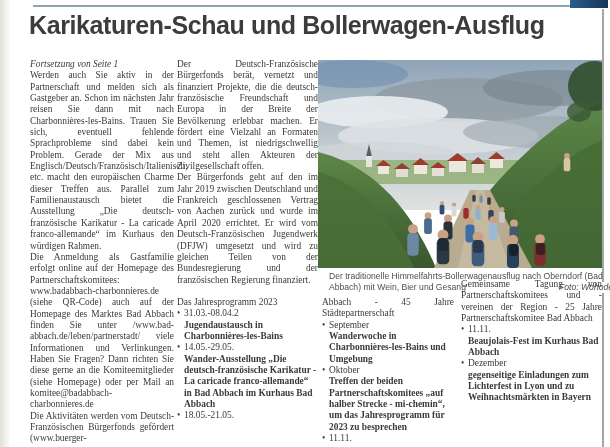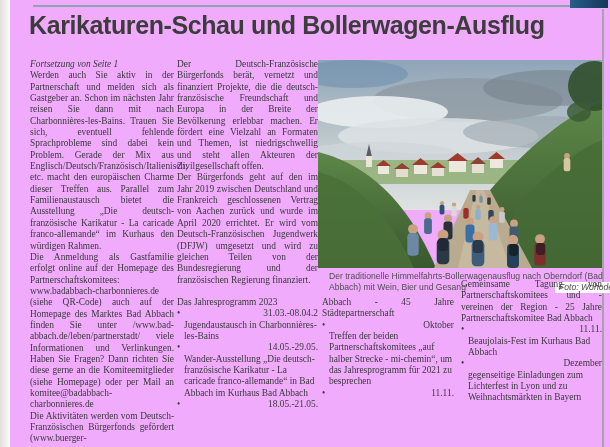--- a/index.html
+++ b/index.html
@@ -1,39 +1,39 @@
 <!DOCTYPE html>
 <html><head>
 <meta charset="utf-8">
 <style>
   html,body{margin:0;padding:0;background:#e8e8e8;}
-  .page{position:relative;width:610px;height:447px;background:#f0abfc;overflow:hidden;
+  .page{position:relative;width:610px;height:447px;background:#ffffff;overflow:hidden;
         font-family:"Liberation Serif",serif;color:#3a3a3a;}
   .scan-edge{position:absolute;left:0;top:0;bottom:0;width:10px;
         background:linear-gradient(to right,#e3e1dc,#fcfcfa);}
   .top-rule{position:absolute;left:33px;top:5px;width:537px;height:2px;background:#8fa3b0;}
   .corner-tab{position:absolute;right:2px;top:0;width:38px;height:8px;
         background:linear-gradient(to right,#2a5d8c,#14365a);}
   .edge-line{position:absolute;right:6px;top:9px;bottom:0;width:2px;background:#a5a5a5;}
   .title{position:absolute;left:29px;top:11px;margin:0;font-family:"Liberation Sans",sans-serif;
         font-size:25px;font-weight:700;letter-spacing:-0.4px;color:#3c3c3c;white-space:nowrap;}
   .textcol{position:absolute;font-size:9.4px;line-height:11.35px;}
   .textcol p{margin:0;text-align:justify;}
   .col1{left:30px;top:59px;width:144px;}
   .col2{left:177px;top:59px;width:141px;}
   .col3{left:322px;top:297px;width:132px;}
   .col4{left:461px;top:279px;width:141px;}
   .cont-note{font-style:italic;text-align:left !important;}
   .lead-line{text-align:left !important;}
   .prog{margin-top:11px;}
   .prog-head{margin:0;text-align:left !important;}
   .prog-item{padding-left:7px;}
-  .prog-date{position:relative;text-align:right;}
+  .prog-date{position:relative;text-align:left;}
   .prog-date::before{content:"\2022";position:absolute;left:-7px;top:0;}
-  .prog-desc{text-align:left !important;}
+  .prog-desc{text-align:left !important;font-weight:bold;}
   .contpara{text-align:left;}
   .photo-wrap{position:absolute;left:318px;top:60px;width:284px;height:208px;}
   .caption{position:absolute;left:318px;top:271px;width:284px;
         font-family:"Liberation Sans",sans-serif;font-size:8.6px;line-height:11px;
         color:#4f4f4f;margin-left:11px;}
   .credit{position:absolute;right:0;bottom:0;font-style:italic;background:#fcfcfa;padding-left:4px;}
 </style>
 </head>
 <body>
 
@@ -159,22 +159,26 @@
   </div>
 
   <div class="caption">
     <span>Der traditionelle Himmelfahrts-Bollerwagenausflug nach Oberndorf (Bad Abbach) mit Wein, Bier und Gesang</span>
     <span class="credit">Foto: Wohode</span>
   </div>
 
   <div class="textcol col3">
     <p class="contpara">Abbach - 45 Jahre Städtepartnerschaft</p>
     <div class="prog-item">
+      <div class="prog-date">September</div>
+      <div class="prog-desc">Wanderwoche in Charbonnières-les-Bains und Umgebung</div>
+    </div>
+    <div class="prog-item">
       <div class="prog-date">Oktober</div>
-      <div class="prog-desc">Treffen der beiden Partnerschaftskomitees „auf halber Strecke - mi-chemin“, um das Jahresprogramm für 2021 zu besprechen</div>
+      <div class="prog-desc">Treffen der beiden Partnerschaftskomitees „auf halber Strecke - mi-chemin“, um das Jahresprogramm für 2023 zu besprechen</div>
     </div>
     <div class="prog-item">
       <div class="prog-date">11.11.</div>
       <div class="prog-desc"></div>
     </div>
   </div>
 
   <div class="textcol col4">
     <p class="contpara">Gemeinsame Tagung von Partnerschaftskomitees und -vereinen der Region - 25 Jahre Partnerschaftskomitee Bad Abbach</p>
     <div class="prog-item">

